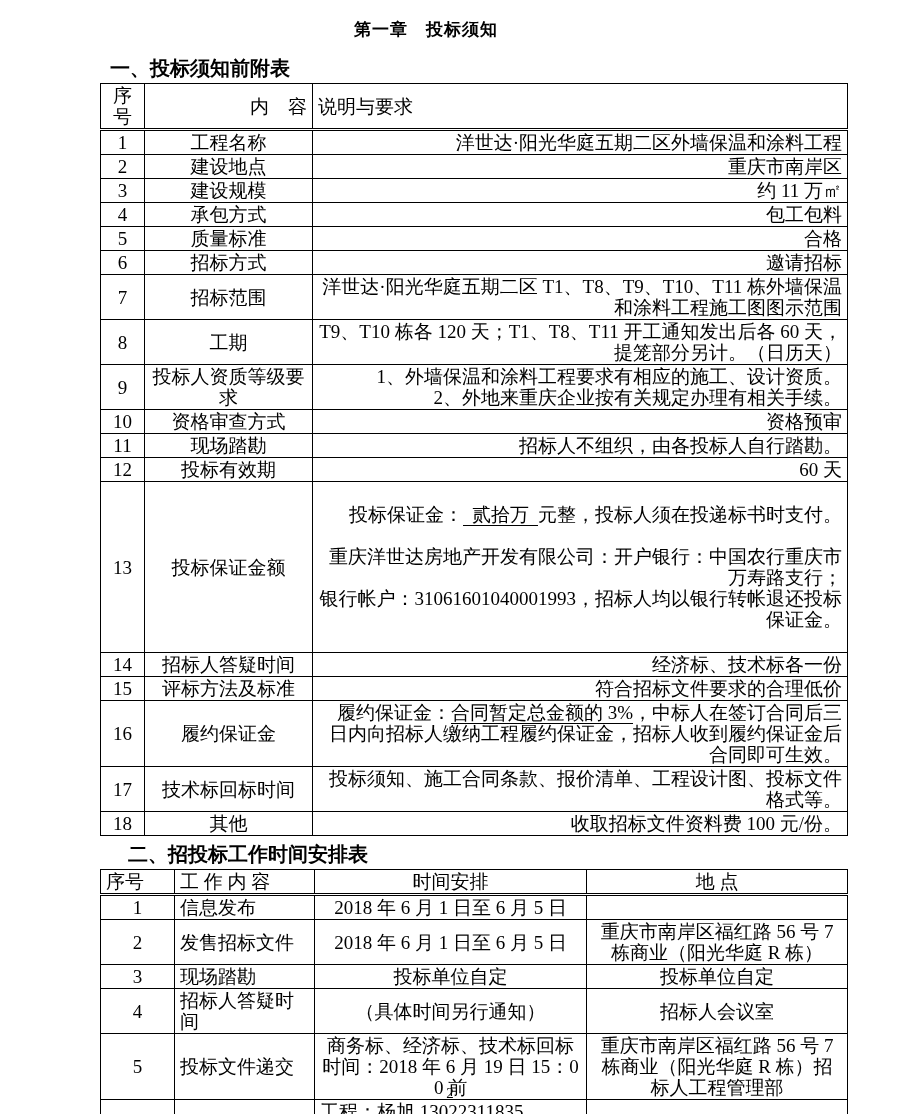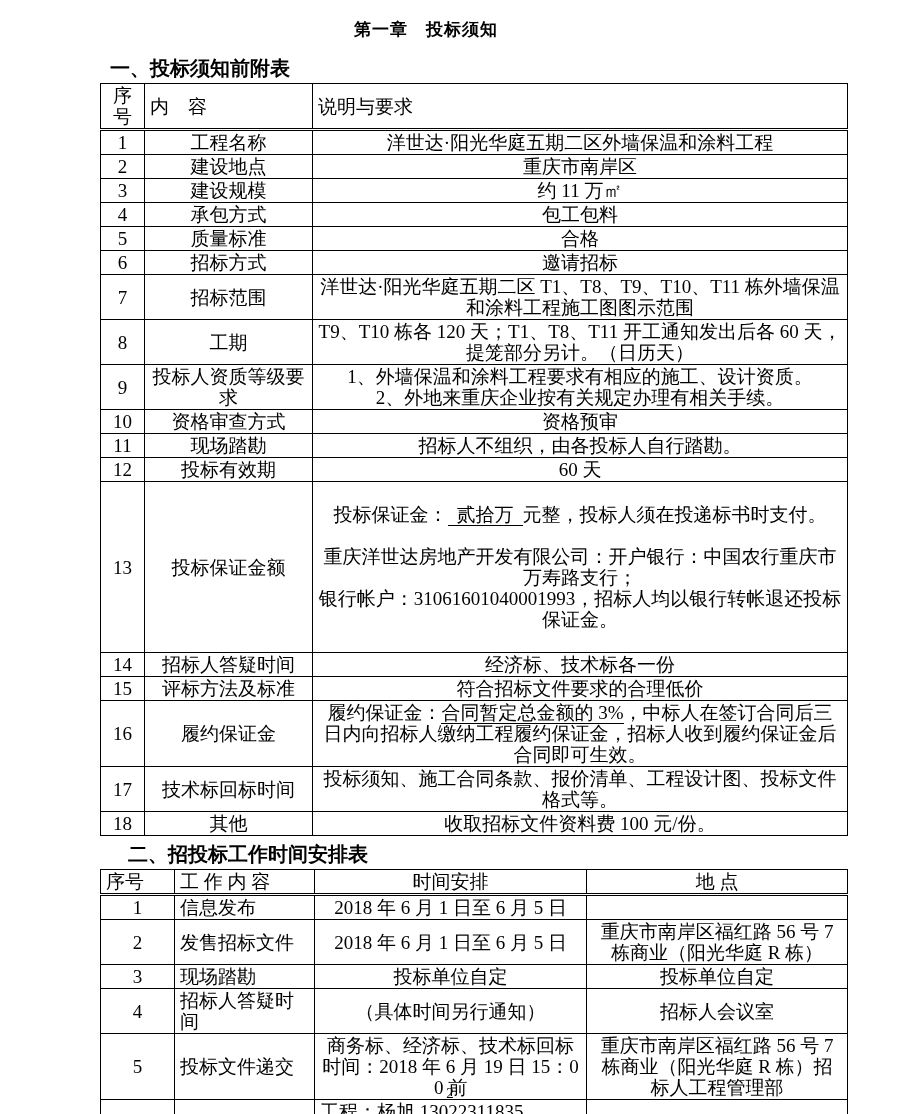--- a/index.html
+++ b/index.html
@@ -42,23 +42,23 @@
     font-weight: normal;
     word-break: break-all;
   }
   thead th { border-bottom: 3px double #000; }
 
   
   .t1 col.c-no   { width: 44px; }
   .t1 col.c-item { width: 168px; }
   .t1 .no   { text-align: center; }
   .t1 .item { text-align: center; }
-  .t1 .desc { text-align: center; white-space: pre-line; }
+  .t1 .desc { text-align: right; white-space: pre-line; }
   .t1 thead .h-no { text-align: center; }
-  .t1 thead .h-item { text-align: left; }
+  .t1 thead .h-item { text-align: right; }
   .t1 thead .h-desc { text-align: left; }
 
   
   .t2 col.c-no   { width: 74px; }
   .t2 col.c-work { width: 140px; }
   .t2 col.c-time { width: 272px; }
   .t2 .no    { text-align: center; }
   .t2 .work  { text-align: left; }
   .t2 .time  { text-align: center; white-space: pre-line; }
   .t2 .time.left { text-align: left; }

